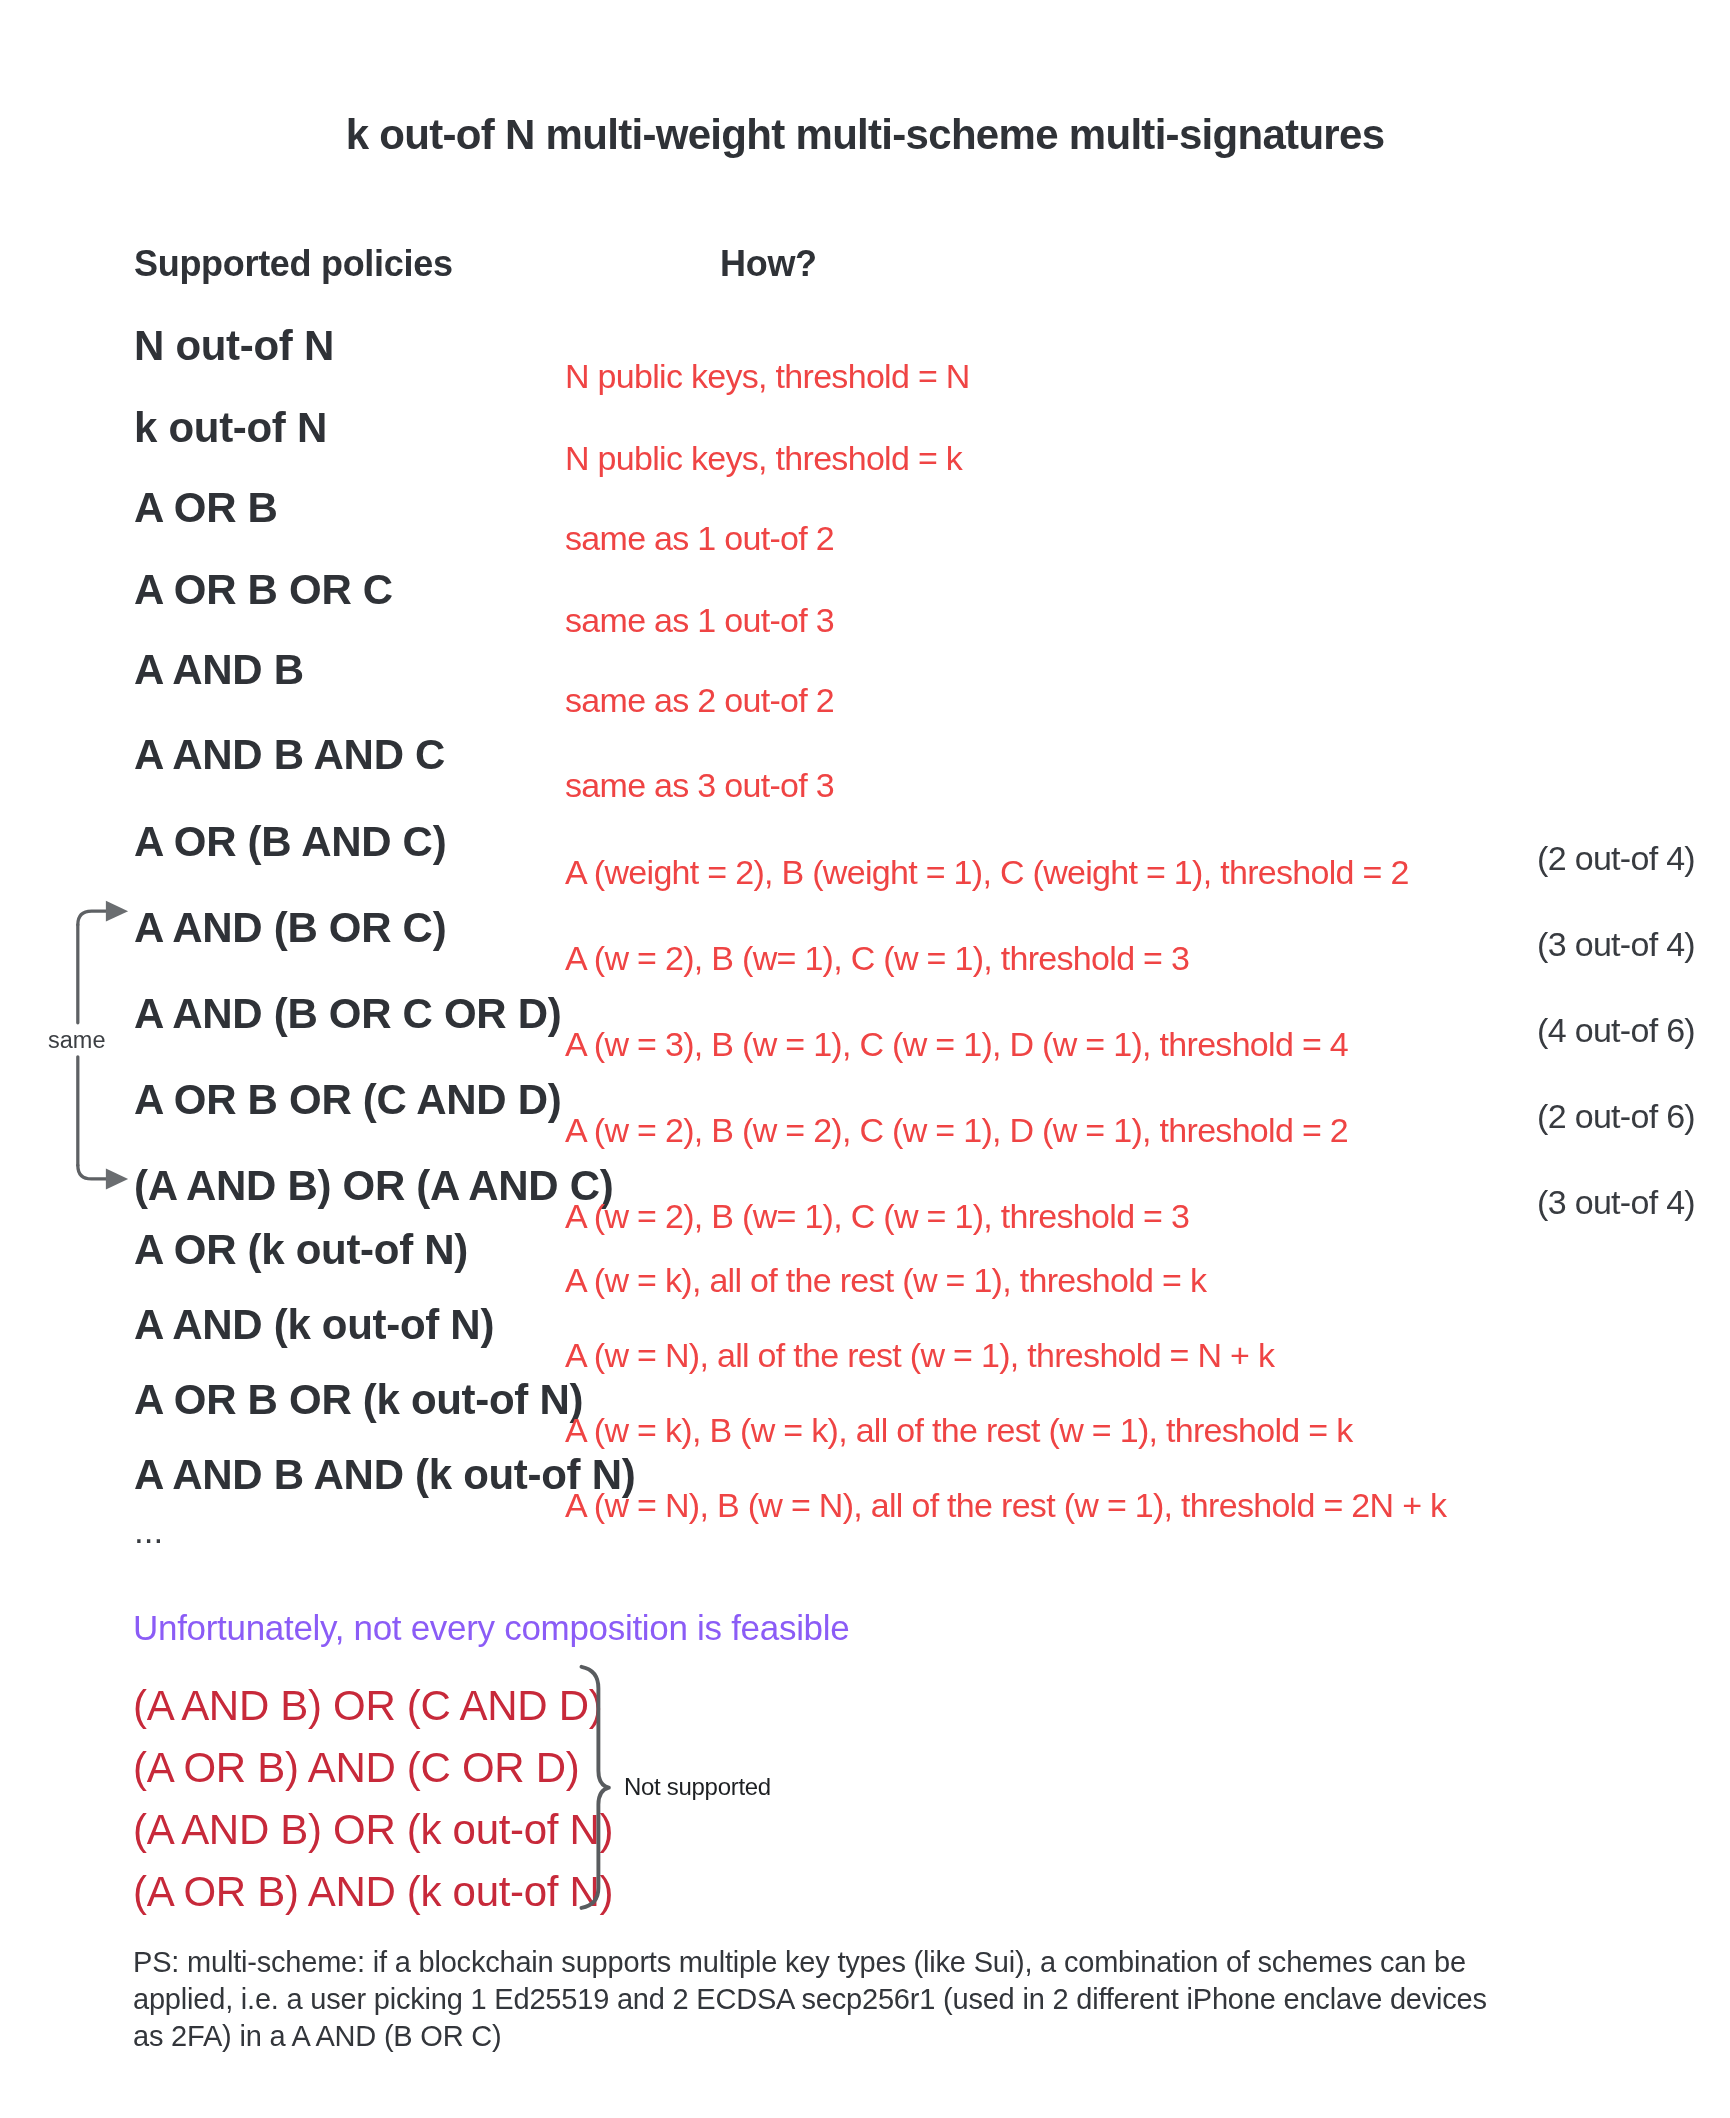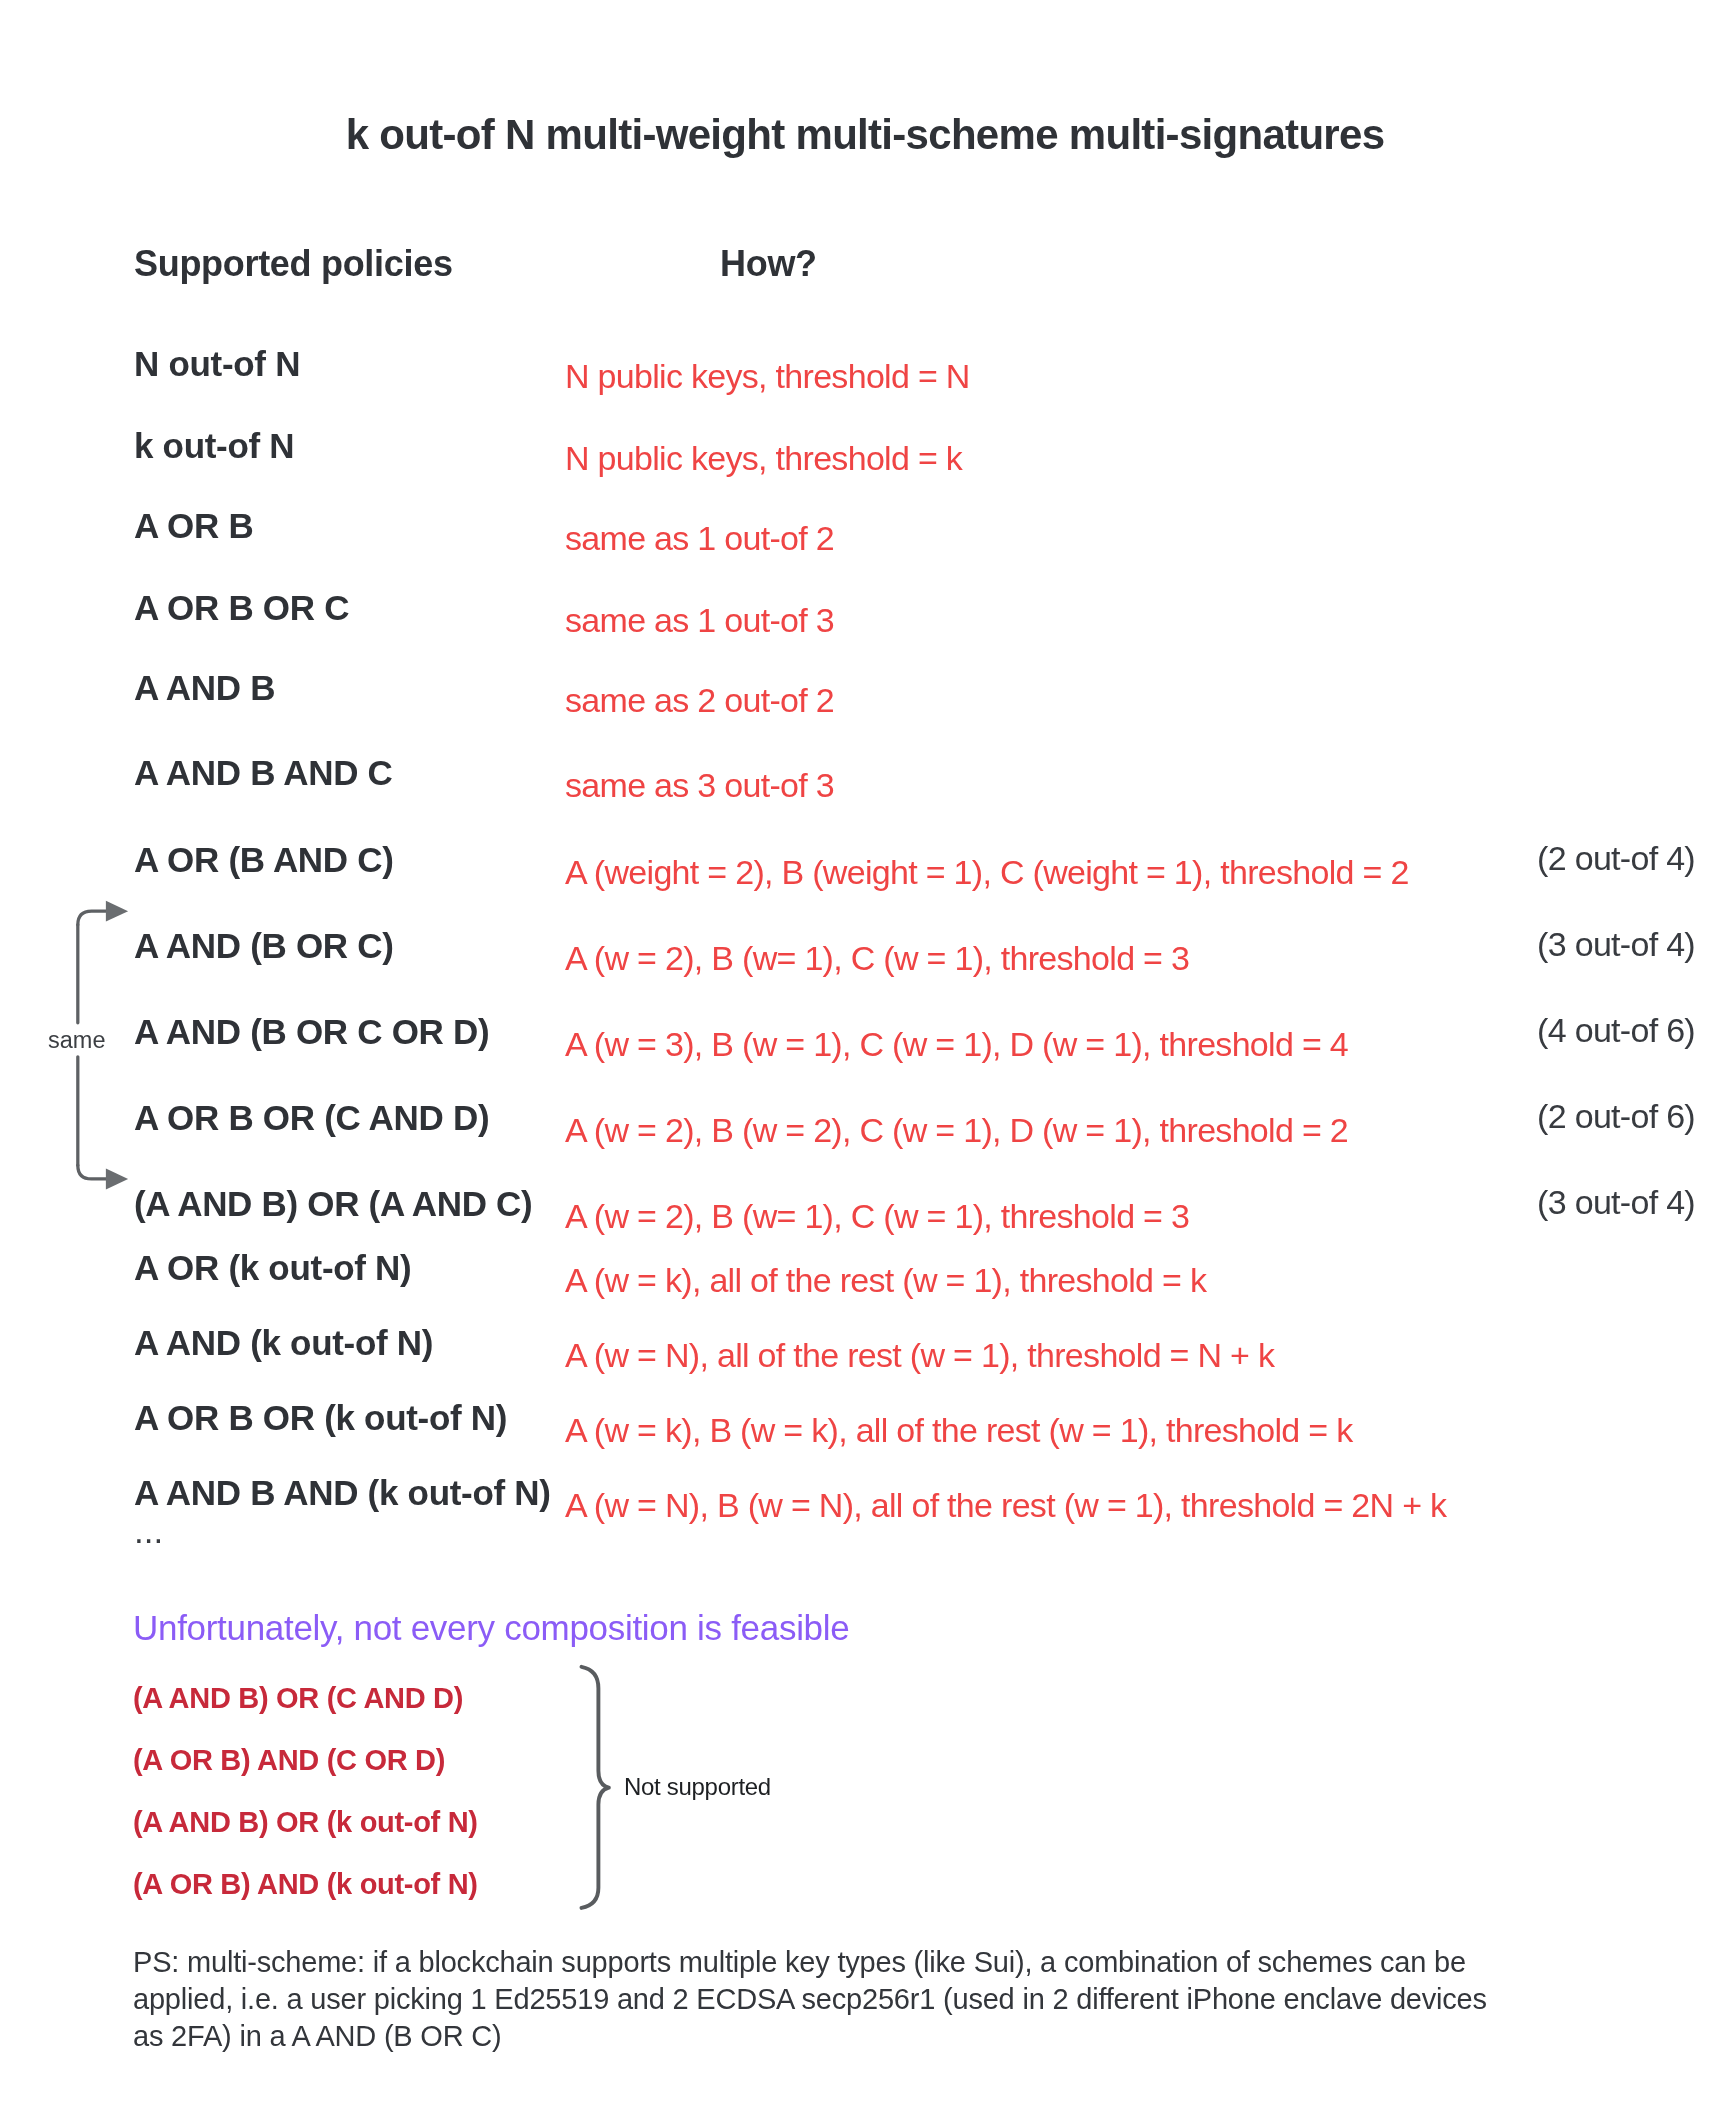--- a/index.html
+++ b/index.html
@@ -24,22 +24,22 @@
     position:absolute;
     font-size:36px;font-weight:700;
     letter-spacing:-0.3px;
     white-space:nowrap;
   }
   .col-header.supported{left:134px;top:243px;}
   .col-header.how{left:720px;top:243px;}
   .trow{position:absolute;left:0;right:0;height:0;}
   .trow .policy{
     position:absolute;left:134px;top:0;
-    font-size:35px;font-weight:700;
-    letter-spacing:-0.3px;white-space:nowrap;margin-top:22px;
+    font-size:42px;font-weight:700;
+    letter-spacing:-0.3px;white-space:nowrap;
   }
   .trow .how{
     position:absolute;left:565px;top:1.3px;
     font-size:34px;font-weight:400;
     letter-spacing:-0.7px;white-space:nowrap;
     color:#ef4444;
     margin-top:34px;
   }
   .trow .note{
     position:absolute;right:35px;top:1.3px;
@@ -62,21 +62,21 @@
     background:#ffffff;white-space:nowrap;
   }
   .infeasible-heading{
     position:absolute;left:133px;top:1608px;
     font-size:35px;font-weight:400;
     letter-spacing:-0.3px;white-space:nowrap;
     color:#8b5cf6;
   }
   .infeasible-item{
     position:absolute;left:133px;
-    font-size:29px;font-weight:700;
+    font-size:42px;font-weight:400;
     letter-spacing:-0.3px;white-space:nowrap;
     color:#c7293a;
   }
   .ri1{top:1682px}.ri2{top:1744px}.ri3{top:1806px}.ri4{top:1868px}
   .brace-svg{position:absolute;left:562px;top:1652px;width:65px;height:274px;pointer-events:none;}
   .not-supported{
     position:absolute;left:624px;top:1773px;
     font-size:24px;font-weight:400;
     letter-spacing:-0.3px;white-space:nowrap;
     color:#1e2023;

